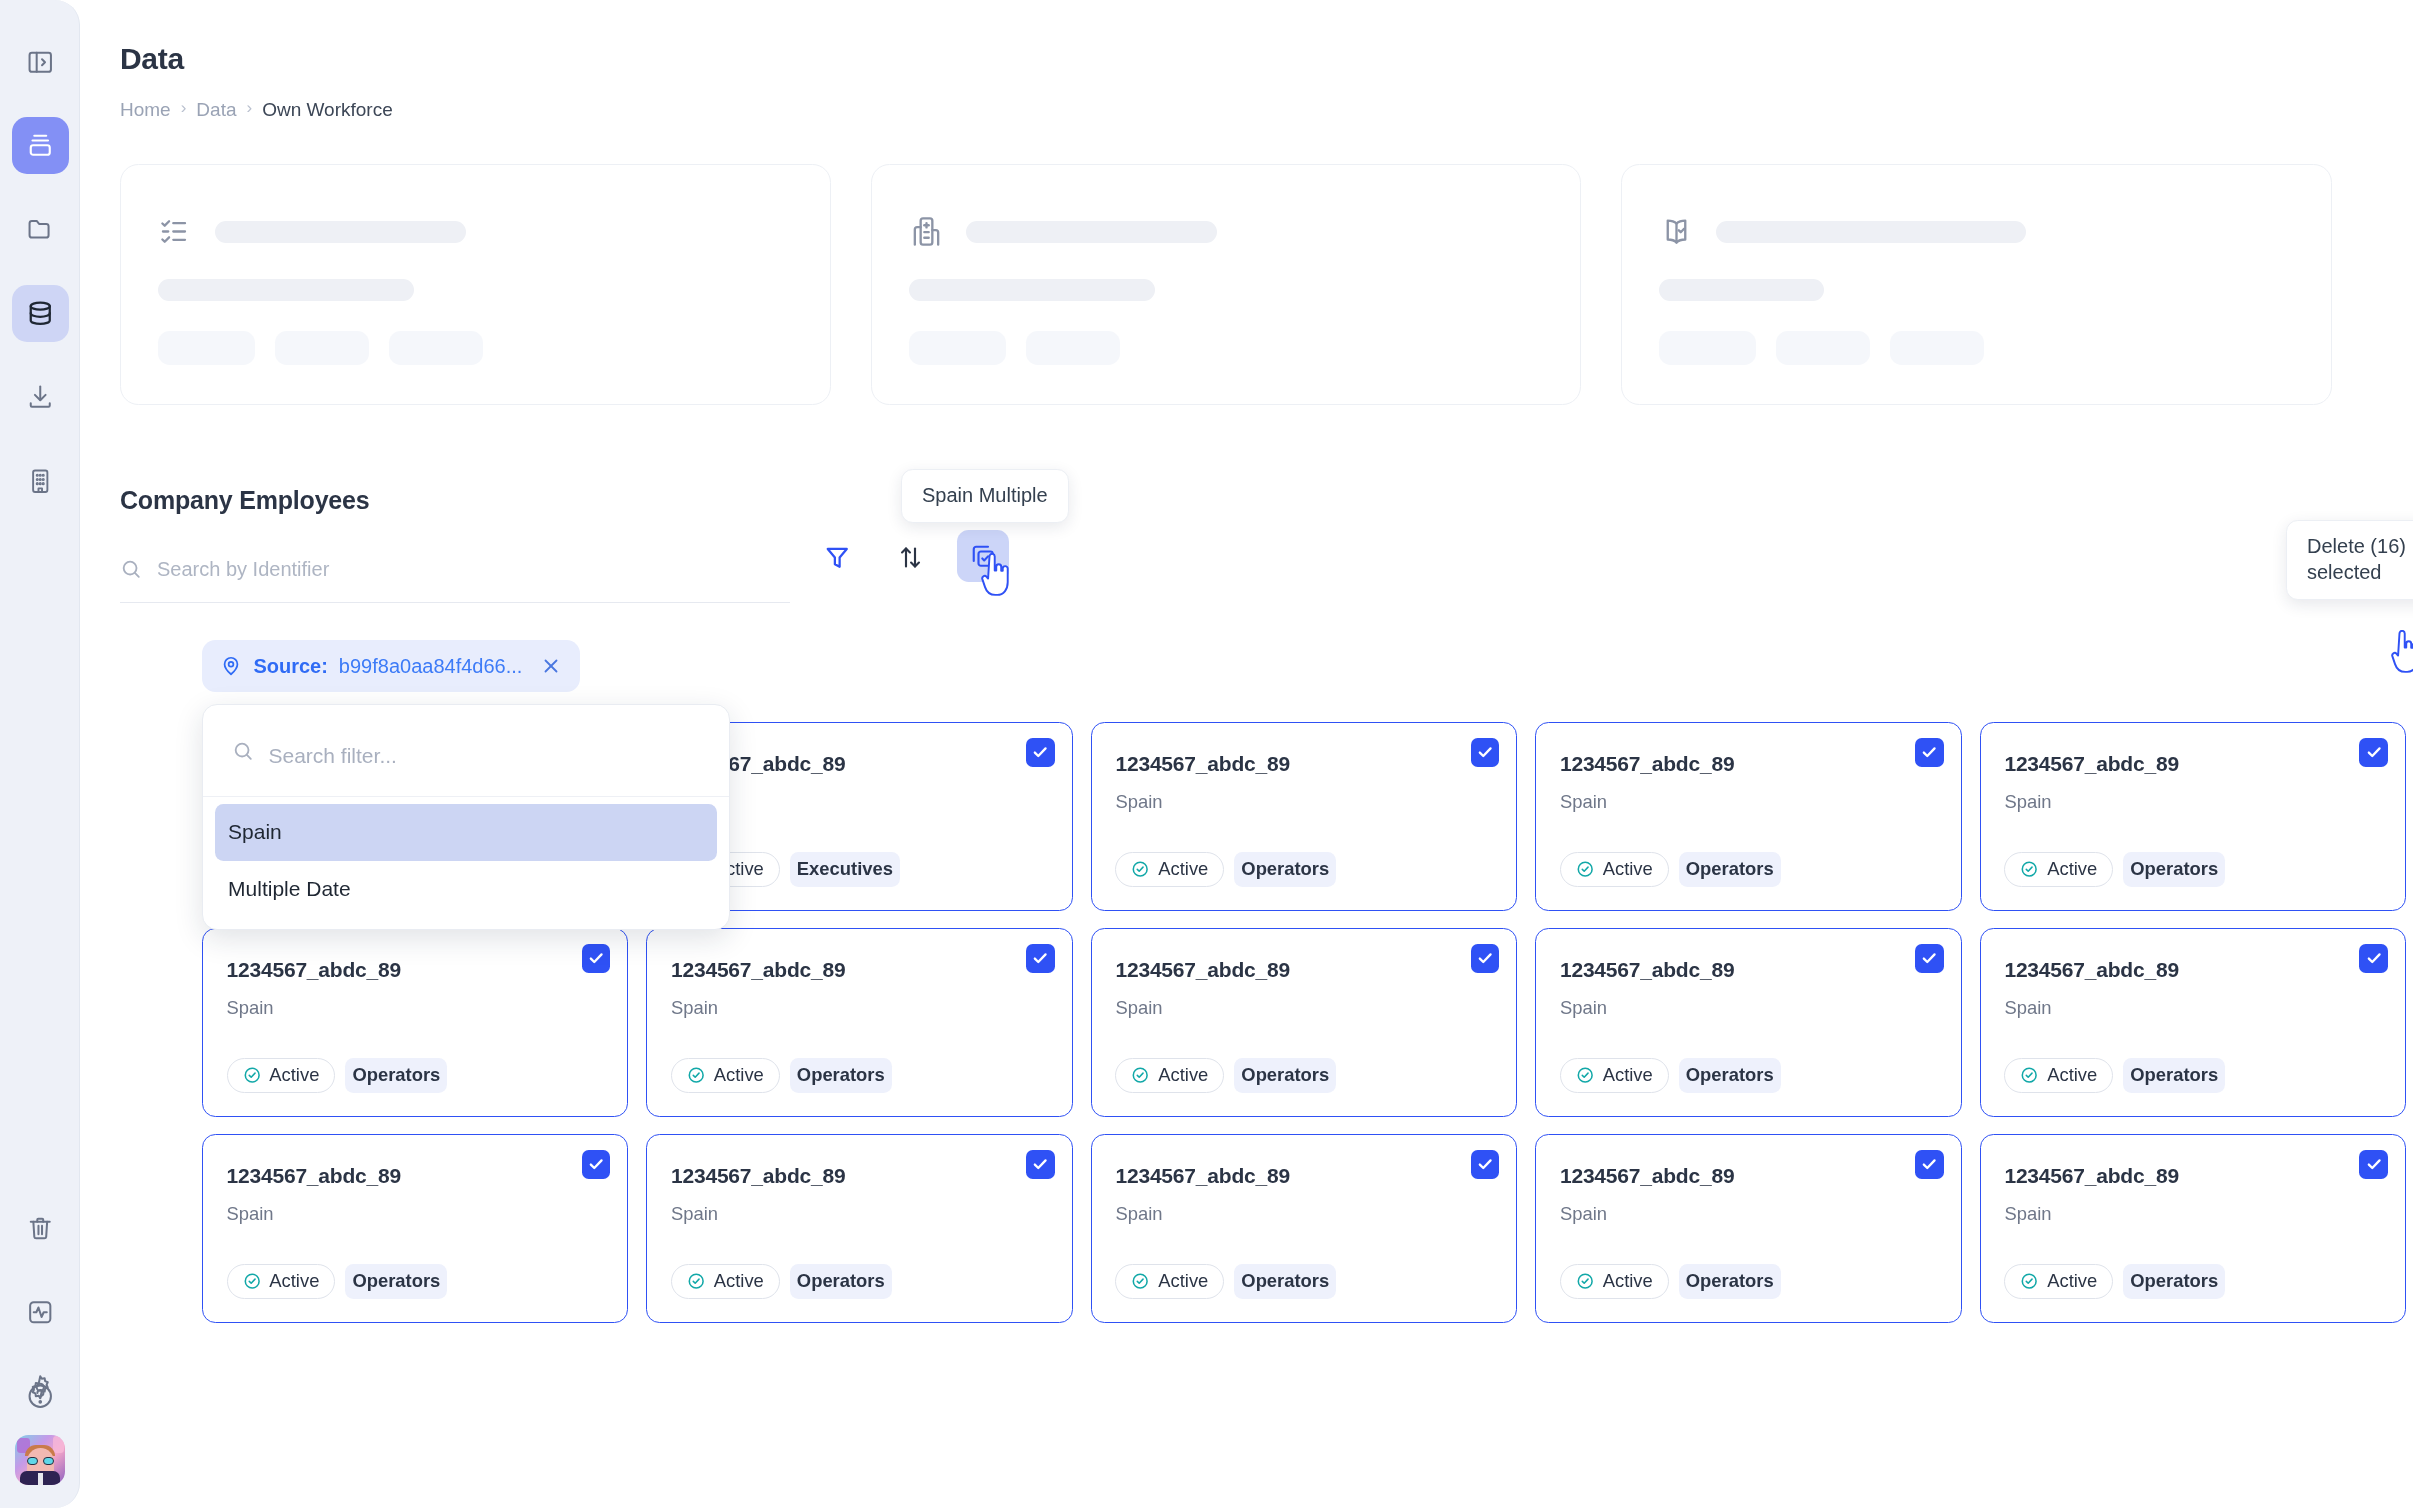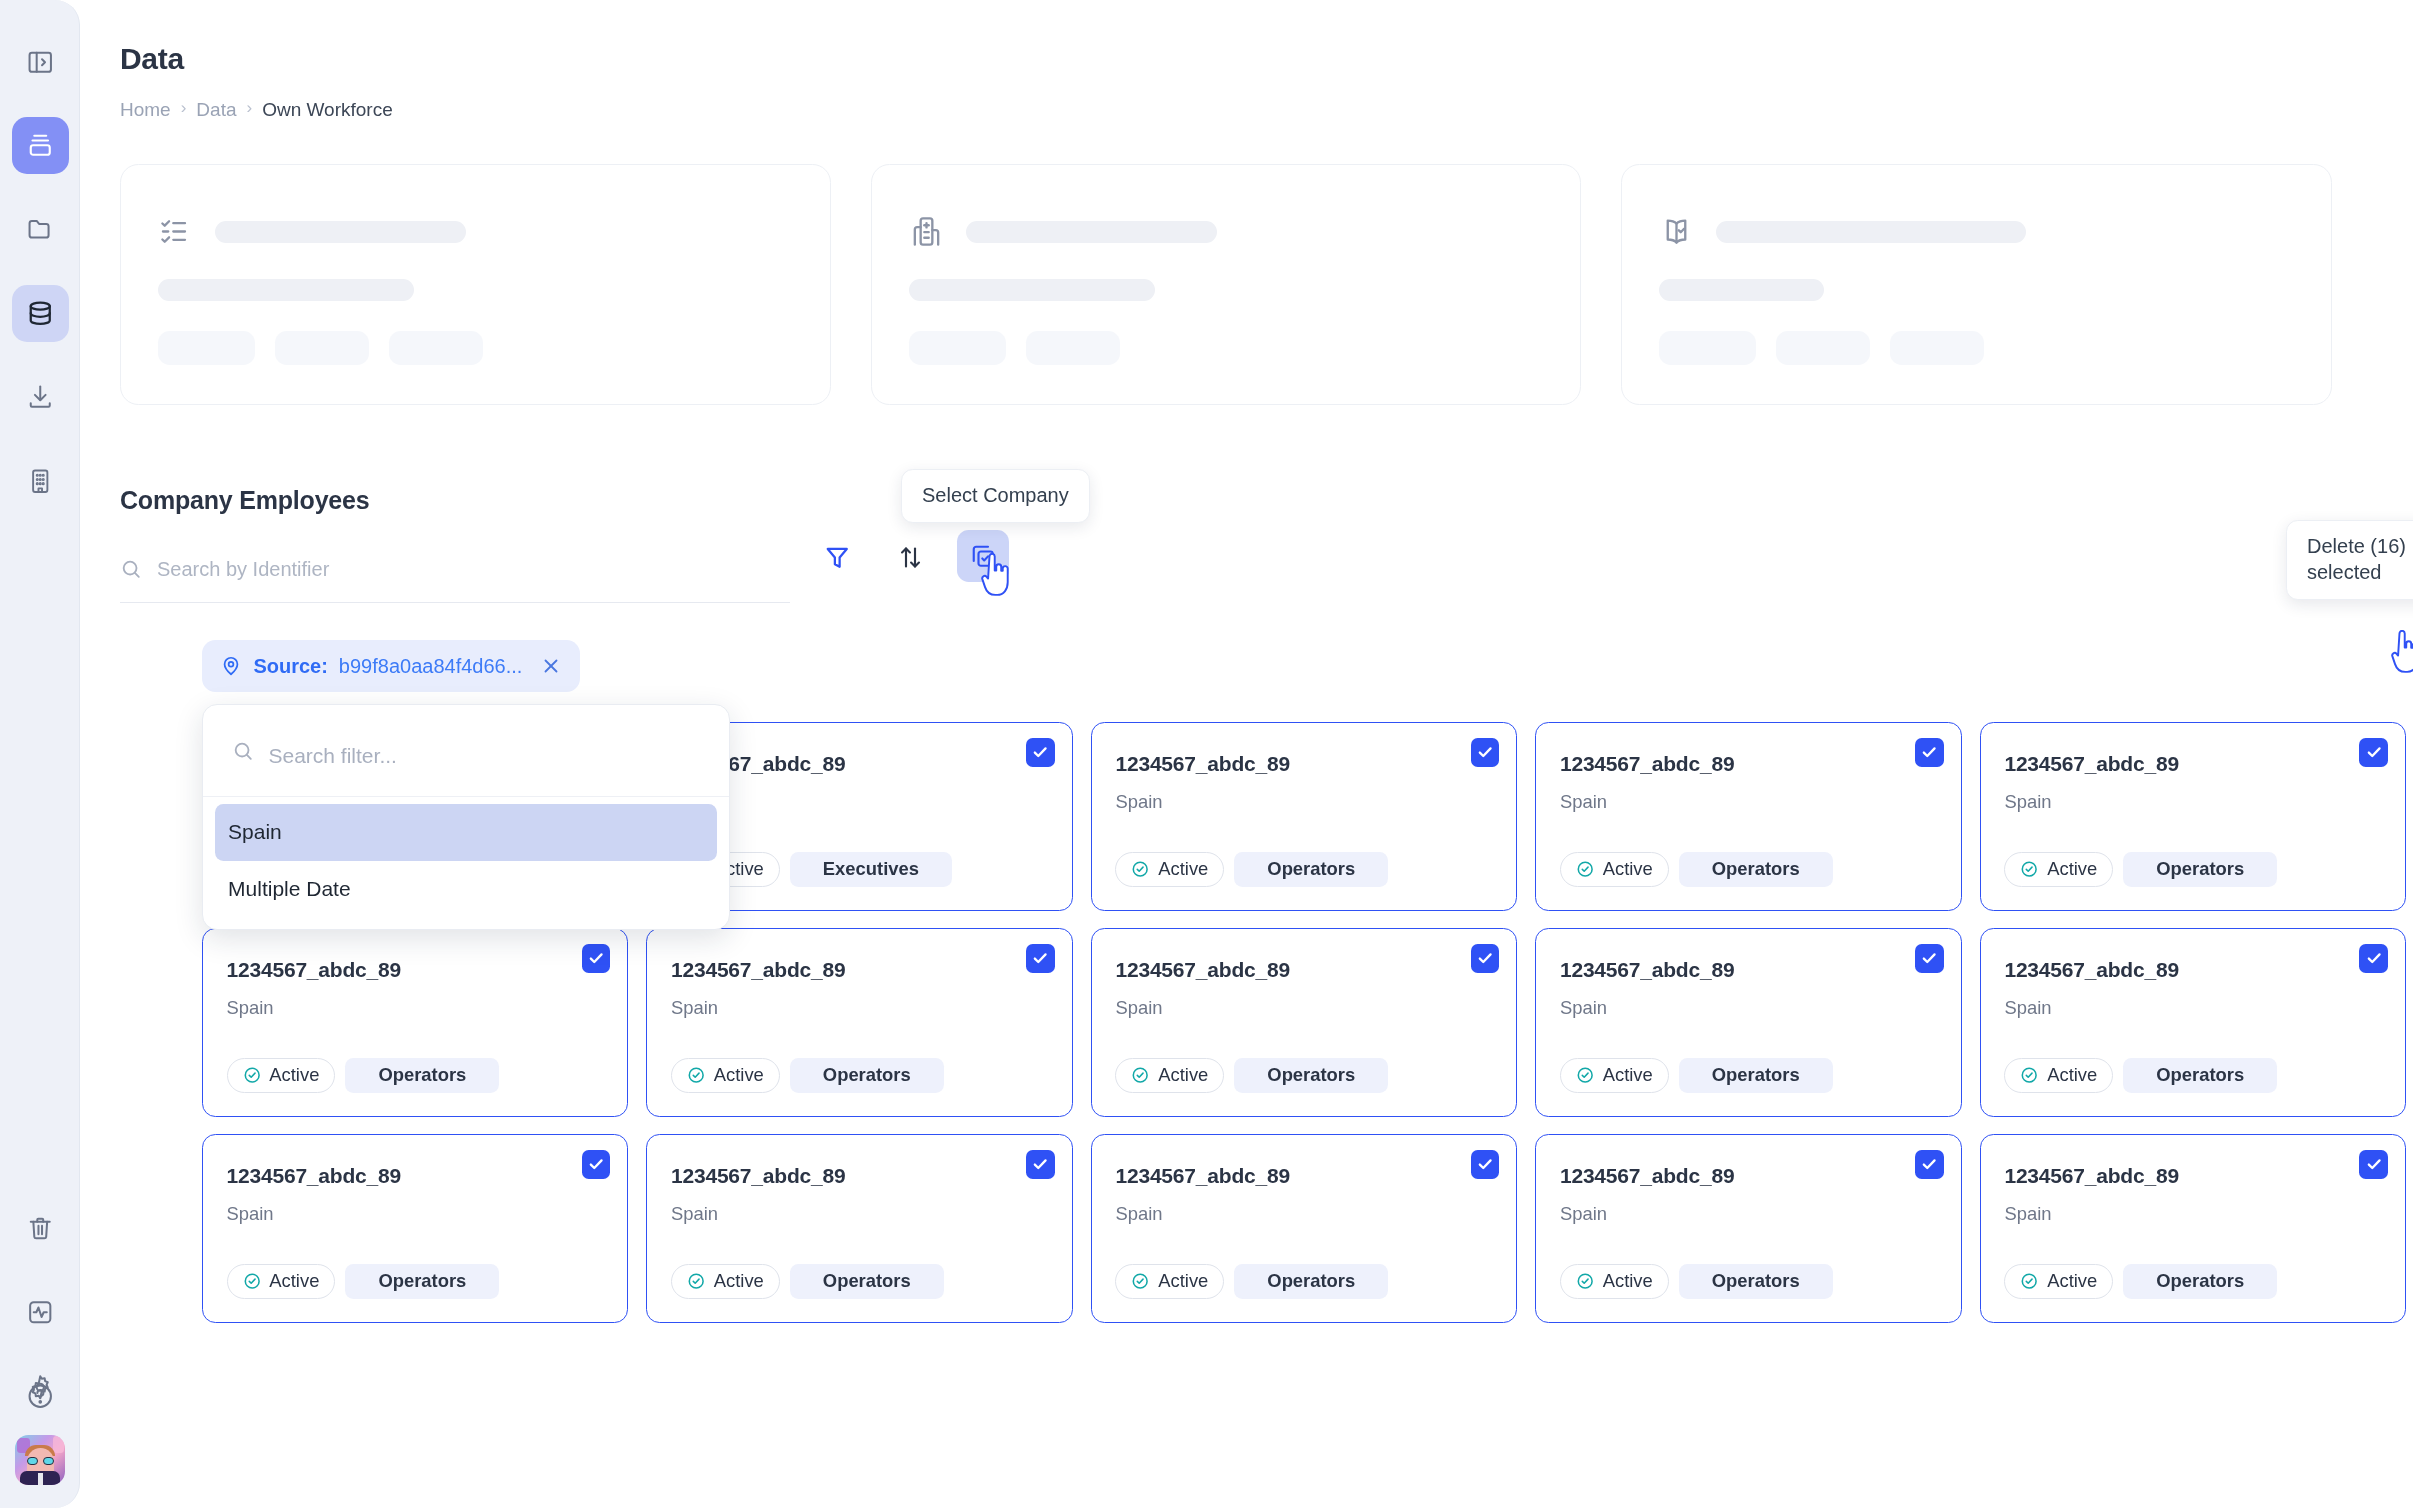--- a/index.html
+++ b/index.html
@@ -180,21 +180,21 @@
   .emp-id { font-size:21px; font-weight:700; color:#2b3445; letter-spacing:-0.2px; }
   .emp-country { margin-top:15px; font-size:18.4px; color:#6f7789; }
   .emp-tags { position:absolute; left:23.5px; bottom:23.5px; display:flex; align-items:center; gap:10px; }
   .tag-status {
     display:flex; align-items:center; gap:8.4px;
     border:0.8px solid #dfe3eb; border-radius:837px; height:35px; padding:0 15px;
     font-size:18.4px; color:#2b3445;
   }
   .tag-status .dot { width:18.4px; height:18.4px; color:#12a8a8; flex:none; }
   .tag-group {
-    background:#eef1fc; border-radius:8.4px; height:35px; padding:0 33px;
+    background:#eef1fc; border-radius:8.4px; height:35px; padding:0 7px;
     display:flex; align-items:center; font-size:18.4px; color:#2b3445; font-weight:600;
   }
 
   
   .dropdown {
     position:absolute; left:122px; top:704px; width:528px;
     background:#fff; border:0.8px solid #e9ecf2; border-radius:15px;
     box-shadow:0 8.4px 28.5px rgba(25,36,64,.13); overflow:hidden; z-index:40;
   }
   .dd-search {
@@ -428,21 +428,21 @@
     </button>
 
     <button class="tool-btn tool-select">
       <svg width="28.5" height="28.5" viewBox="0 0 24 24" fill="none" stroke="currentColor" stroke-width="1.8" stroke-linecap="round" stroke-linejoin="round">
         <path d="M16 4H6a2 2 0 0 0-2 2v10"></path>
         <rect x="8" y="8" width="12" height="12" rx="2"></rect>
         <path d="m11.2 13.9 1.6 1.6 3.2-3.4"></path>
       </svg>
     </button>
 
-    <div class="tip tip-select">Select Company</div>
+    <div class="tip tip-select">Spain Multiple</div>
     <div class="tip tip-delete">Delete (16) selected</div>
 
     <div class="cursor" style="left:898px; top:553px;">
       <svg width="34" height="47" viewBox="0 0 24 34" fill="#ffffff" stroke="#2f51f5" stroke-width="1.4" stroke-linejoin="round">
         <path d="M8 2.5a1.9 1.9 0 0 1 3.8 0v10.2h1.1V10a1.8 1.8 0 0 1 3.6 0v2.9h1.1v-1.6a1.8 1.8 0 0 1 3.6 0v9.9c0 5.2-3 9.1-7.6 9.1h-1.4c-4 0-6.3-2.2-7.4-5.6l-1.9-5.6a1.8 1.8 0 0 1 3-1.9l1.1 1.3z"></path>
       </svg>
     </div>
 
     <div class="chip">
       <span class="pin">

